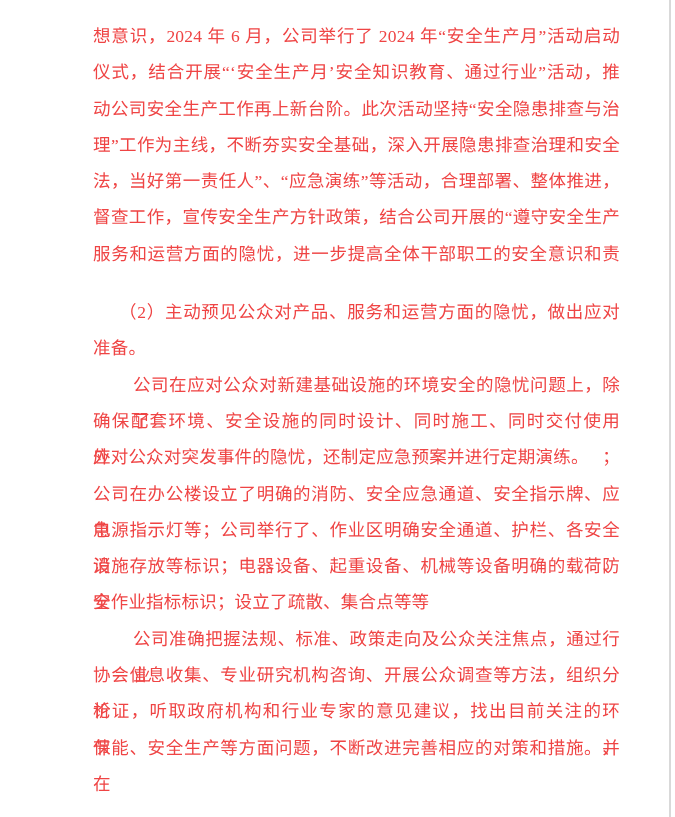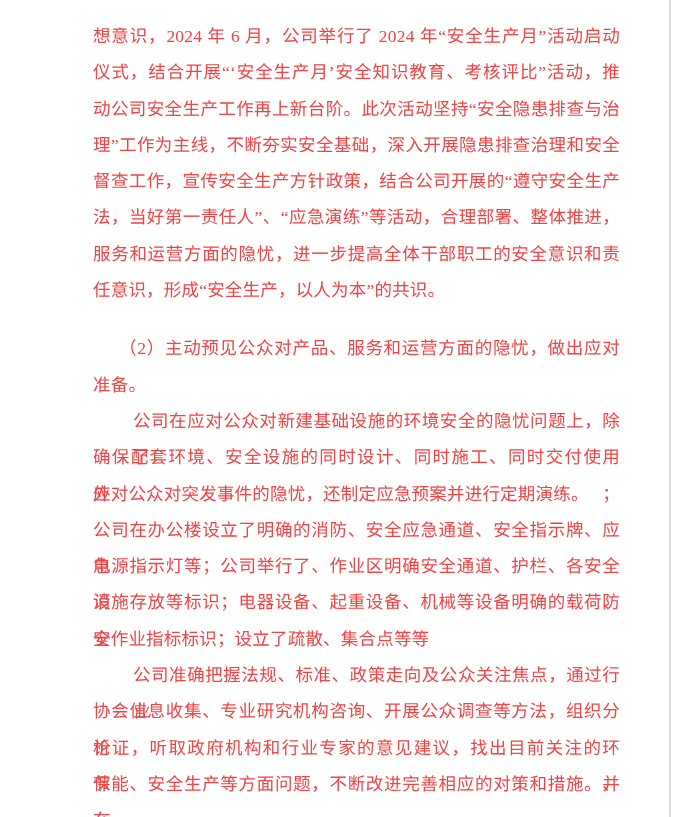--- a/index.html
+++ b/index.html
@@ -52,27 +52,26 @@
     height: 817px;
     background: #d9d9d9;
   }
 </style>
 </head>
 <body>
 
 <div class="page">
   <div class="text-block">
     <div class="line">想意识，2024 年 6 月，公司举行了 2024 年“安全生产月”活动启动</div>
-    <div class="line">仪式，结合开展“‘安全生产月’安全知识教育、考核评比”活动，推</div>
+    <div class="line">仪式，结合开展“‘安全生产月’安全知识教育、通过行业”活动，推</div>
     <div class="line">动公司安全生产工作再上新台阶。此次活动坚持“安全隐患排查与治</div>
     <div class="line">理”工作为主线，不断夯实安全基础，深入开展隐患排查治理和安全</div>
+    <div class="line">法，当好第一责任人”、“应急演练”等活动，合理部署、整体推进，</div>
     <div class="line">督查工作，宣传安全生产方针政策，结合公司开展的“遵守安全生产</div>
-    <div class="line">法，当好第一责任人”、“应急演练”等活动，合理部署、整体推进，</div>
     <div class="line">服务和运营方面的隐忧，进一步提高全体干部职工的安全意识和责</div>
-    <div class="line short">任意识，形成“安全生产，以人为本”的共识。</div>
     <div class="line indent-a">（2）主动预见公众对产品、服务和运营方面的隐忧，做出应对</div>
     <div class="line short">准备。</div>
     <div class="line indent-b">公司在应对公众对新建基础设施的环境安全的隐忧问题上，除了</div>
     <div class="line">确保配套环境、安全设施的同时设计、同时施工、同时交付使用外；</div>
     <div class="line short">应对公众对突发事件的隐忧，还制定应急预案并进行定期演练。</div>
     <div class="line">公司在办公楼设立了明确的消防、安全应急通道、安全指示牌、应急</div>
     <div class="line">电源指示灯等；公司举行了、作业区明确安全通道、护栏、各安全消防</div>
     <div class="line">设施存放等标识；电器设备、起重设备、机械等设备明确的载荷、安</div>
     <div class="line short">全作业指标标识；设立了疏散、集合点等等</div>
     <div class="line indent-b">公司准确把握法规、标准、政策走向及公众关注焦点，通过行业</div>

